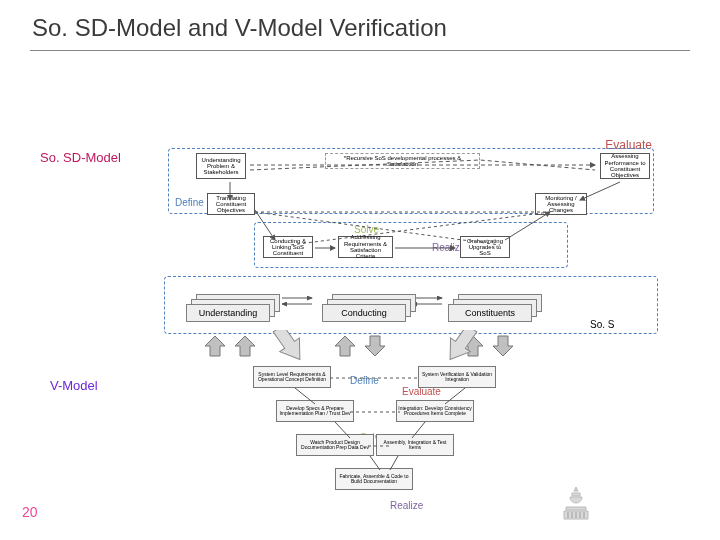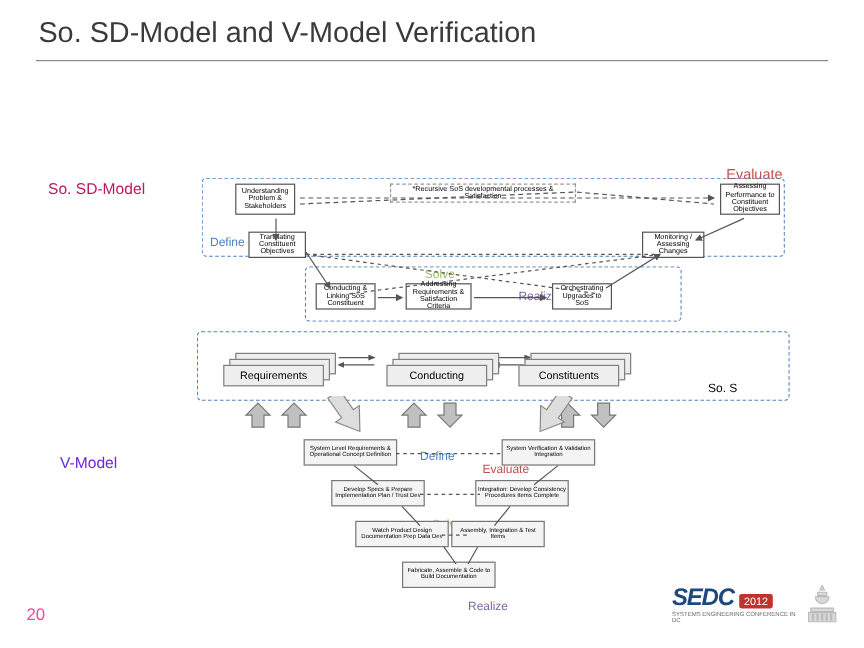--- a/index.html
+++ b/index.html
@@ -103,21 +103,21 @@
   .colstack .card {
     position: absolute; border: 1px solid #7f7f7f; background: #eee;
     width: 84px; height: 18px;
     font-size: 9px; display: flex; align-items: center; justify-content: center;
   }
   .colstack .c1 { bottom: 0; left: 0; z-index: 3; }
   .colstack .c2 { bottom: 5px; left: 5px; z-index: 2; }
   .colstack .c3 { bottom: 10px; left: 10px; z-index: 1; }
   .cs-req { left: 186px; }
   .cs-sol { left: 322px; }
-  .cs-con { left: 432px; }
+  .cs-con { left: 448px; }
   .sos-tag {
     position: absolute; top: 296px; left: 590px;
     font-size: 10px; color: #000; margin-top: 23px;
   }
   
   .vbox {
     position: absolute;
     border: 1px solid #777; background: #f4f4f4;
     width: 78px; height: 22px;
     font-size: 5px; line-height: 1.05;
@@ -215,21 +215,21 @@
   <path d="M345,100 L390,72" stroke="#555" fill="none" marker-end="url(#ah)"></path>
 
   <path d="M95,72 L390,72" stroke="#555" stroke-dasharray="3,3" fill="none"></path>
   <path d="M95,72 L340,105" stroke="#555" stroke-dasharray="3,3" fill="none"></path>
   <path d="M390,72 L130,105" stroke="#555" stroke-dasharray="3,3" fill="none"></path>
 </svg>
 
 <div class="colstack cs-req">
   <div class="card c3"></div>
     <div class="card c2"></div>
-  <div class="card c1">Requirements</div>
+  <div class="card c1">Understanding</div>
 </div>
 <div class="colstack cs-sol">
   <div class="card c3"></div>
     <div class="card c2"></div>
   <div class="card c1">Conducting</div>
 </div>
 <div class="colstack cs-con">
   <div class="card c3"></div>
     <div class="card c2"></div>
   <div class="card c1">Constituents</div>
@@ -291,25 +291,20 @@
 </svg>
 
 <svg style="position:absolute;top:330px;left:230px;width:310px;height:70px;">
   <path d="M40,8 L60,8 L60,2 L78,14 L60,26 L60,20 L40,20 Z" fill="#ddd" stroke="#888" transform="rotate(55,59,14)"></path>
   <path d="M250,8 L230,8 L230,2 L212,14 L230,26 L230,20 L250,20 Z" fill="#ddd" stroke="#888" transform="rotate(-55,231,14)"></path>
 </svg>
 
 <div class="pgnum">20</div>
 
 <div class="sedc">
-  <div>
-    <span class="mark">SEDC</span>
-    <span class="year">2012</span>
-    <div class="tag">SYSTEMS ENGINEERING CONFERENCE IN DC</div>
-  </div>
   <svg class="capitol" viewBox="0 0 32 36">
     <path d="M16 2 L18 6 L14 6 Z M12 8 h8 v3 h-8z M10 12 h12 a6 6 0 0 1 -12 0z M6 22 h20 v3 h-20z M4 26 h24 v8 h-24z" fill="#d9d9d9" stroke="#bbb"></path>
     <rect x="7" y="27" width="2" height="6" fill="#bbb"></rect>
       <rect x="11" y="27" width="2" height="6" fill="#bbb"></rect>
     <rect x="15" y="27" width="2" height="6" fill="#bbb"></rect>
       <rect x="19" y="27" width="2" height="6" fill="#bbb"></rect>
     <rect x="23" y="27" width="2" height="6" fill="#bbb"></rect>
   </svg>
 </div>
 

